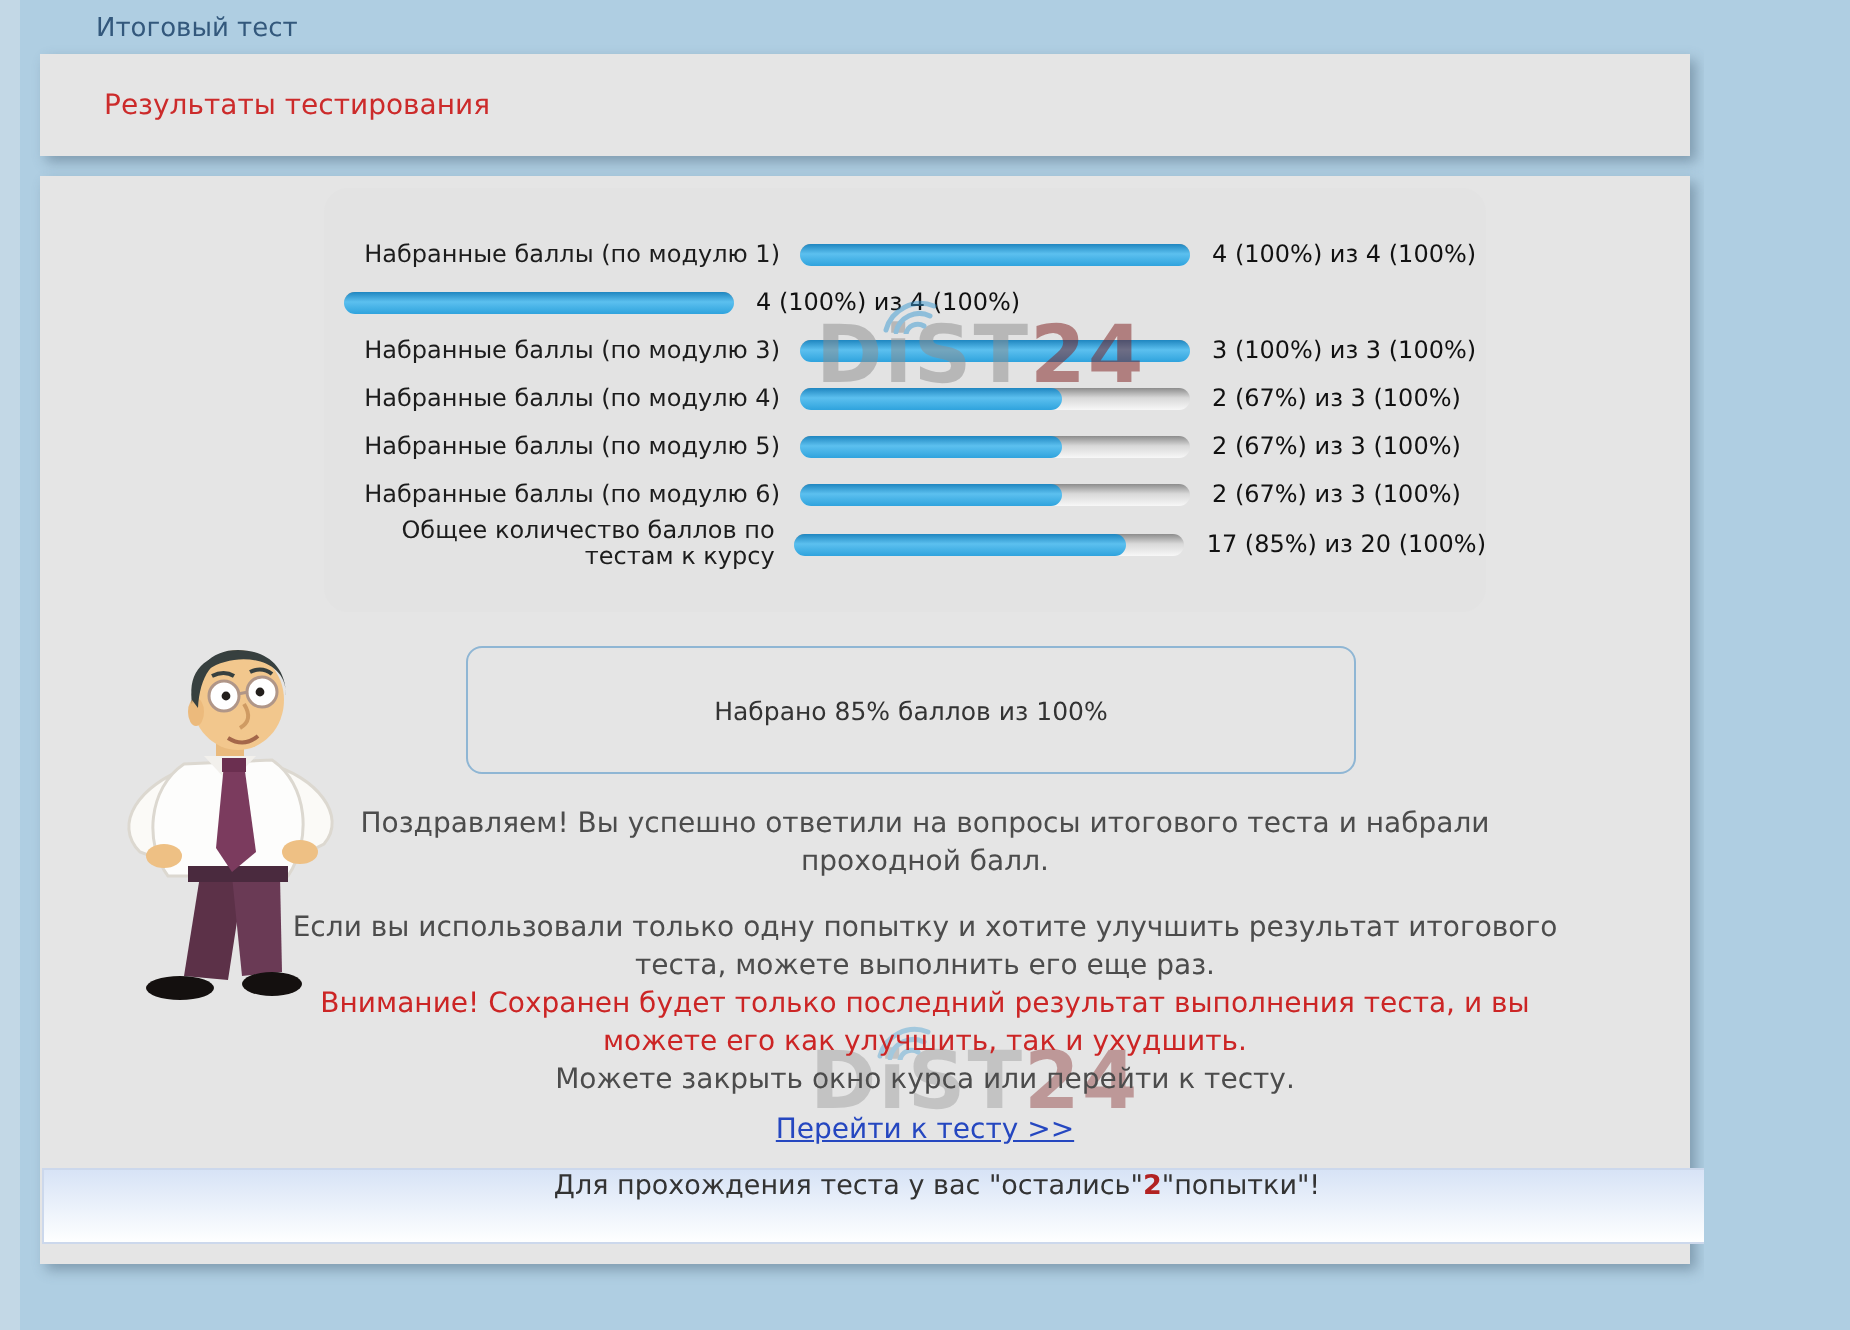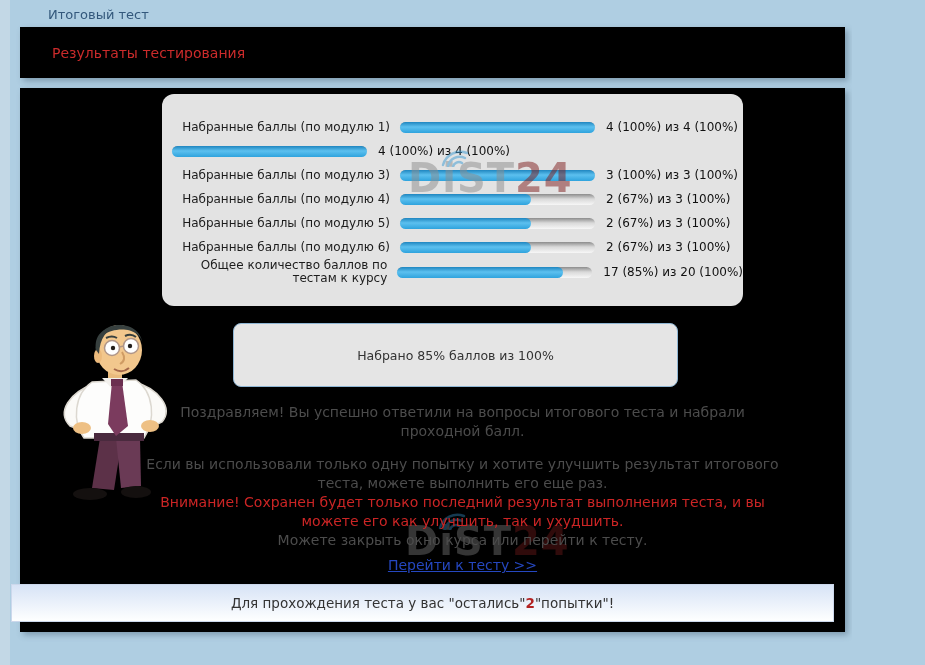--- a/index.html
+++ b/index.html
@@ -1,20 +1,20 @@
 <!DOCTYPE html>
 <html><head>
 <meta charset="utf-8">
 <style>
   html,body{margin:0;padding:0;background:#afcee2;}
   .page{position:relative;width:852px;height:665px;background:#afcee2;overflow:hidden;
         font-family:"DejaVu Sans","Liberation Sans",sans-serif;}
   .left-strip{position:absolute;left:0;top:0;width:10px;height:665px;background:#c3d8e6;}
   .app-title{position:absolute;left:48px;top:7px;font-size:13px;color:#33587c;}
-  .panel{position:absolute;background:#000000;box-shadow:3px 3px 6px rgba(70,95,115,.45);}
+  .panel{position:absolute;background:#e5e5e5;box-shadow:3px 3px 6px rgba(70,95,115,.45);}
   .header-panel{left:20px;top:27px;width:825px;height:51px;display:flex;align-items:center;}
   .header-panel .title{margin-left:32px;font-size:14px;color:#cc2b2b;}
   .main-panel{left:20px;top:88px;width:825px;height:544px;}
 
   
   .stats{position:absolute;left:142px;top:6px;width:581px;height:212px;background:#e3e3e3;
          border-radius:12px;padding-top:21px;box-sizing:border-box;}
   .stat-row{display:flex;align-items:center;min-height:24px;}
   .stat-label{width:228px;text-align:right;font-size:12px;line-height:13px;color:#1c1c1c;}
   .bar-track{width:195px;height:11px;margin-left:10px;border-radius:6px;flex:none;
@@ -38,23 +38,23 @@
   .mascot{position:absolute;left:42px;top:320px;z-index:2;}
 
   .messages{position:absolute;left:140px;top:403px;width:645px;text-align:center;
             font-size:14px;line-height:19px;color:#4c4c4c;z-index:4;}
   .messages p{margin:0;}
   .messages .p1{margin-bottom:14px;}
   .messages .warn{color:#cc2525;}
   .link-row{margin-top:6px;}
   .goto-link{color:#2547c0;text-decoration:underline;font-size:14px;cursor:pointer;}
 
-  .footer-bar{position:absolute;left:11px;top:584px;width:821px;height:36px;
+  .footer-bar{position:absolute;left:21px;top:584px;width:821px;height:36px;
               background:linear-gradient(#d7e3f6,#feffff);border:1px solid #ccd8ec;
-              display:flex;align-items:center;justify-content:center;font-size:13.5px;color:#333;z-index:2;}
+              display:flex;align-items:flex-start;justify-content:center;font-size:13.5px;color:#333;z-index:2;padding-left:36px;}
   .footer-bar b{color:#b22222;font-weight:bold;}
 
   
   .exit-btn{position:absolute;left:881px;top:37px;width:38px;height:38px;cursor:pointer;
             background:linear-gradient(#ffffff,#cdcdcd);border:1px solid #f2f2f2;box-sizing:border-box;
             box-shadow:2px 2px 4px rgba(60,80,95,.5);display:flex;align-items:center;justify-content:center;}
   .btn-label{position:absolute;color:#fff;font-size:10.5px;letter-spacing:.5px;text-align:center;
              text-shadow:1px 1px 1px rgba(70,95,115,.9);}
   .exit-label{left:873px;top:79px;width:54px;}
   .repeat-btn{position:absolute;left:872px;top:415px;width:52px;height:52px;cursor:pointer;

